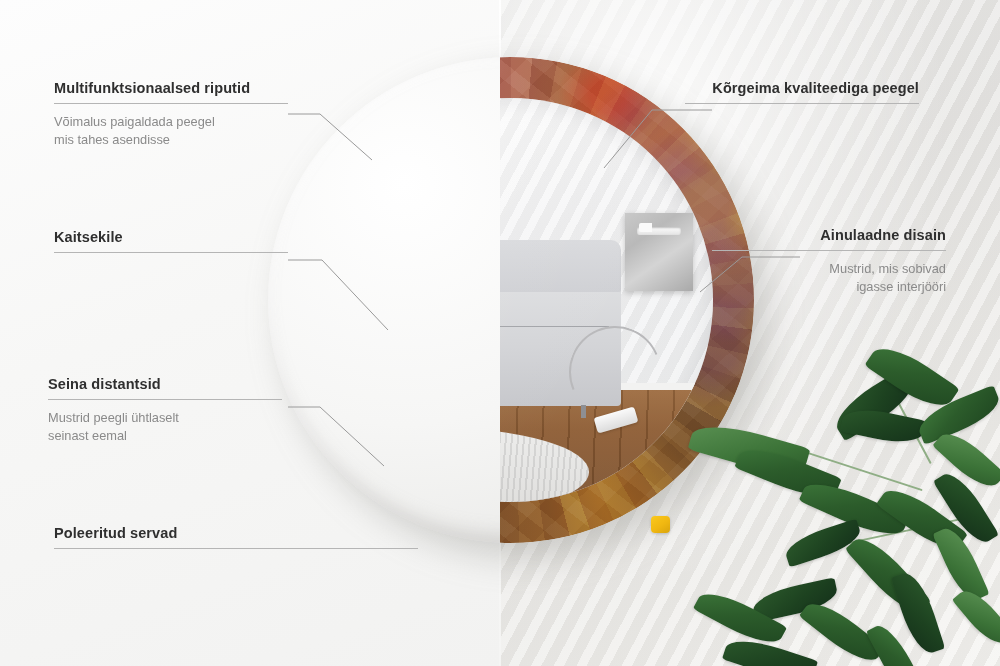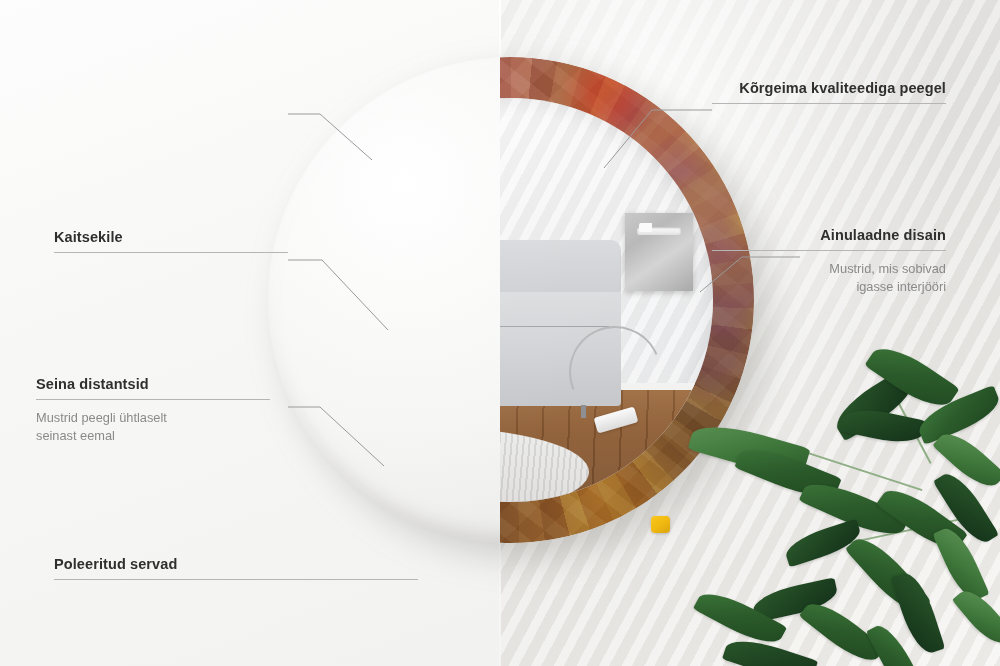--- a/index.html
+++ b/index.html
@@ -345,39 +345,45 @@
     <line x1="288" y1="407" x2="320" y2="407"></line>
     <line x1="320" y1="407" x2="384" y2="466"></line>
 
     <line x1="652" y1="110" x2="712" y2="110"></line>
     <line x1="652" y1="110" x2="604" y2="168"></line>
 
     <line x1="742" y1="257" x2="800" y2="257"></line>
     <line x1="742" y1="257" x2="700" y2="292"></line>
   </svg>
 
+  <div class="callout left" style="left:54px; top:80px; width:234px">
+    <div class="co-title">Multifunktsionaalsed riputid</div>
+    <div class="co-rule"></div>
+    <div class="co-body">Võimalus paigaldada peegel
+mis tahes asendisse</div>
+  </div>
 
   <div class="callout left" style="left:54px; top:229px; width:234px">
     <div class="co-title">Kaitsekile</div>
     <div class="co-rule"></div>
   </div>
 
-  <div class="callout left" style="left:36px; top:376px; width:234px">
+  <div class="callout left" style="left:48px; top:376px; width:234px">
     <div class="co-title">Seina distantsid</div>
     <div class="co-rule"></div>
     <div class="co-body">Mustrid peegli ühtlaselt
 seinast eemal</div>
   </div>
 
-  <div class="callout left" style="left:54px; top:556px; width:364px">
+  <div class="callout left" style="left:54px; top:525px; width:364px">
     <div class="co-title">Poleeritud servad</div>
     <div class="co-rule"></div>
   </div>
 
-  <div class="callout right" style="left:712px; top:80px; width:234px">
+  <div class="callout right" style="left:685px; top:80px; width:234px">
     <div class="co-title">Kõrgeima kvaliteediga peegel</div>
     <div class="co-rule"></div>
   </div>
 
   <div class="callout right" style="left:712px; top:227px; width:234px">
     <div class="co-title">Ainulaadne disain</div>
     <div class="co-rule"></div>
     <div class="co-body">Mustrid, mis sobivad
 igasse interjööri</div>
   </div>

